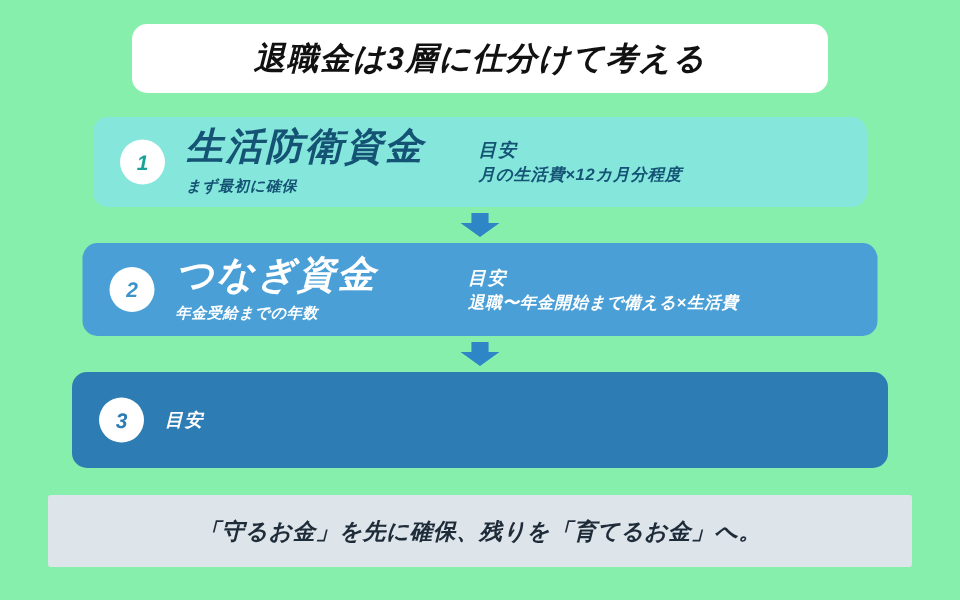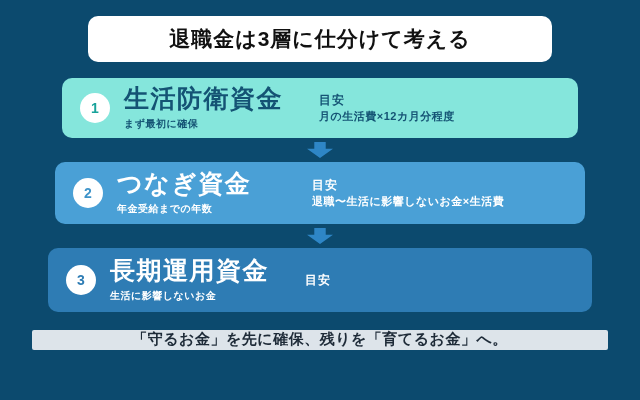--- a/index.html
+++ b/index.html
@@ -93,38 +93,38 @@
   .arrow {
     width: 26px;
     height: 16px;
     margin: 4px 0;
     clip-path: polygon(28% 0, 72% 0, 72% 42%, 100% 42%, 50% 100%, 0 42%, 28% 42%);
     background: #2e86c6;
   }
   .footer-bar {
     margin-top: 18px;
     width: 576px;
-    height: 20px;
+    height: 48px;
     background: #dde4ea;
     border-radius: 2px;
     display: flex;
-    align-items: flex-start;
+    align-items: center;
     justify-content: center;
   }
   .footer-text {
     font-size: 15px;
     font-weight: bold;
     color: #1e2b38;
     letter-spacing: 0.5px;
   }
 </style>
 </head>
 <body>
 
-<div class="page" style="background-color: #0c4a6e;">
+<div class="page" style="background-color: #86efac; font-style: italic;">
 
   <div class="title-card" style="background-color: rgb(255, 255, 255);">
     <h1>退職金は3層に仕分けて考える</h1>
   </div>
 
   <div class="band band-1" style="background-color: rgb(133, 230, 220); color: rgb(20, 83, 116);">
     <div class="badge">
       <span style="color: rgb(24, 162, 154);">1</span>
     </div>
     <div class="band-left">
@@ -142,33 +142,29 @@
   <div class="band band-2" style="background-color: rgb(74, 160, 214); color: rgb(255, 255, 255);">
     <div class="badge">
       <span style="color: rgb(61, 147, 201);">2</span>
     </div>
     <div class="band-left">
       <div class="band-title">つなぎ資金</div>
       <div class="band-subtitle">年金受給までの年数</div>
     </div>
     <div class="band-right">
       <div class="guide-label">目安</div>
-      <div class="guide-text">退職〜生活に影響しないお金×生活費</div>
+      <div class="guide-text">退職〜年金開始まで備える×生活費</div>
     </div>
   </div>
 
   <div class="arrow" style="background-color: rgb(46, 134, 198);"></div>
 
   <div class="band band-3" style="background-color: rgb(46, 124, 180); color: rgb(255, 255, 255);">
     <div class="badge">
       <span style="color: rgb(46, 124, 180);">3</span>
-    </div>
-    <div class="band-left">
-      <div class="band-title">長期運用資金</div>
-      <div class="band-subtitle">生活に影響しないお金</div>
     </div>
     <div class="band-right">
       <div class="guide-label">目安</div>
     </div>
   </div>
 
   <div class="footer-bar" style="background-color: rgb(221, 228, 234);">
     <div class="footer-text">「守るお金」を先に確保、残りを「育てるお金」へ。</div>
   </div>
 

